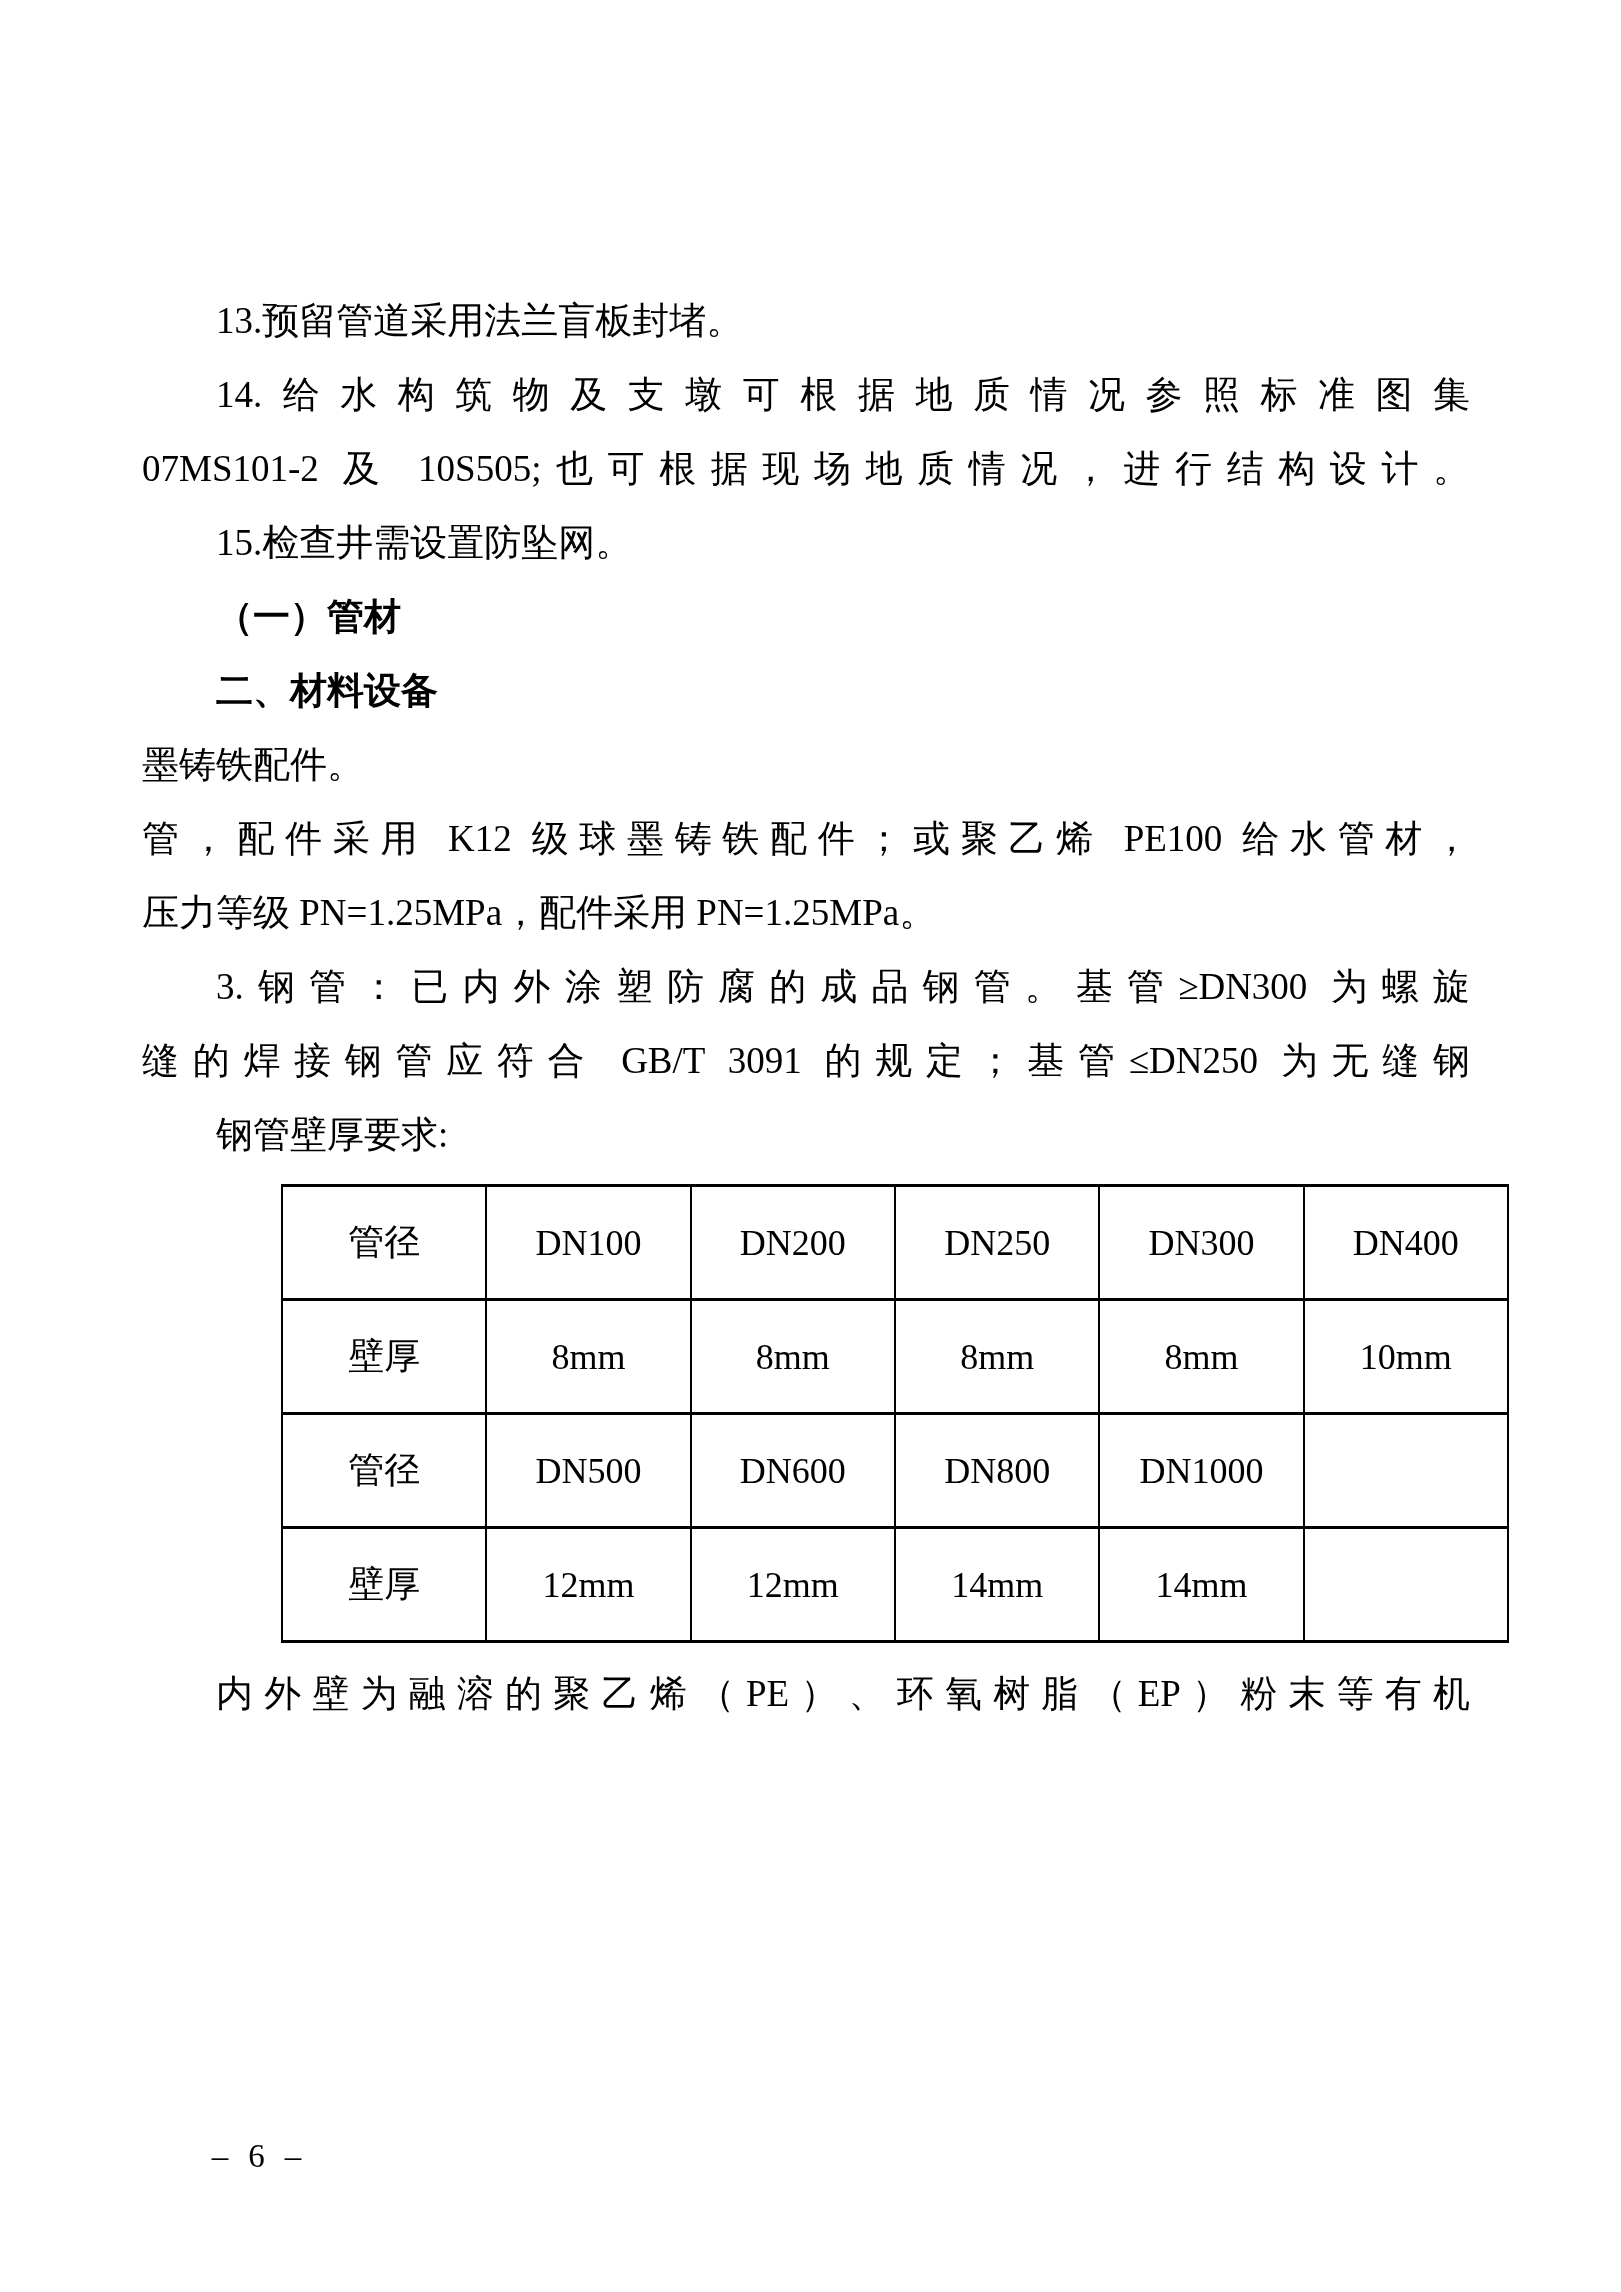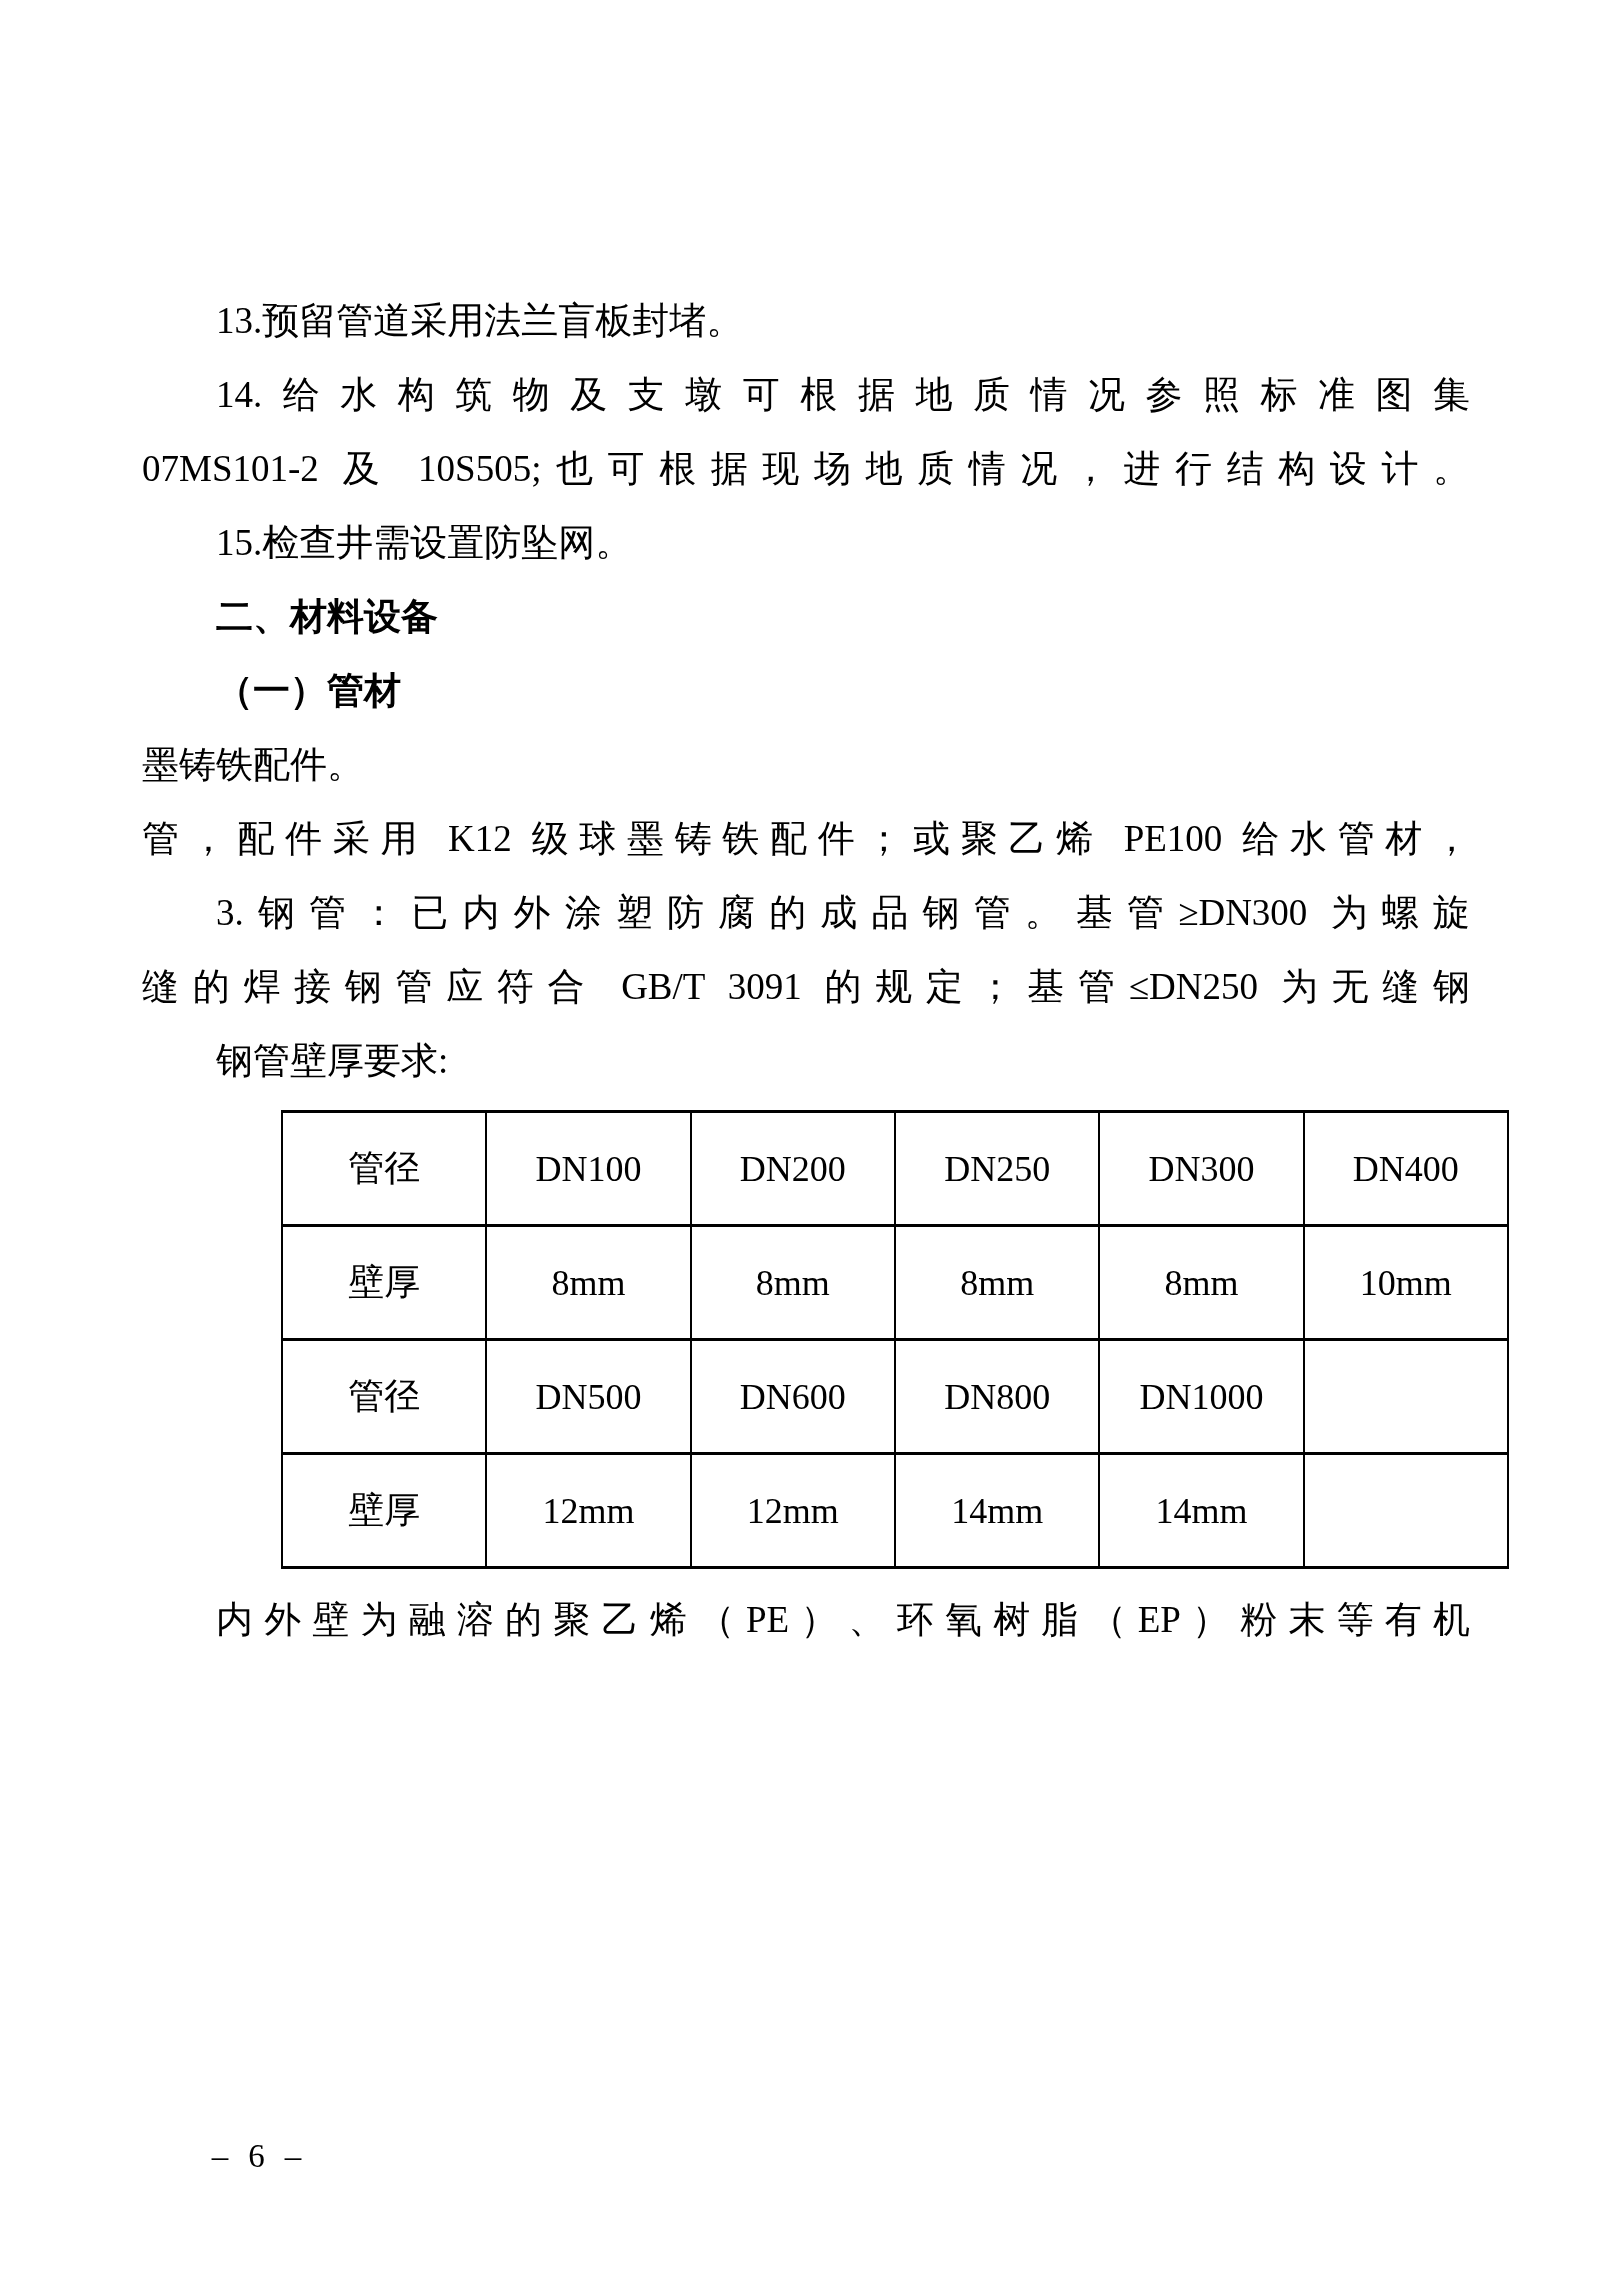--- a/index.html
+++ b/index.html
@@ -59,24 +59,25 @@
 </head>
 <body>
 
 <div class="page">
   <div class="content">
 
     <div class="line ind">13.预留管道采用法兰盲板封堵。</div>
     <div class="line ind jst">14.给水构筑物及支墩可根据地质情况参照标准图集</div>
     <div class="line jst">07MS101-2 及 10S505;也可根据现场地质情况，进行结构设计。</div>
     <div class="line ind">15.检查井需设置防坠网。</div>
+    <div class="line ind bold">（一）管材</div>
     <div class="line ind bold">二、材料设备</div>
-    <div class="line ind bold">（一）管材</div>
     <div class="line">墨铸铁配件。</div>
     <div class="line jst">管，配件采用 K12 级球墨铸铁配件；或聚乙烯 PE100 给水管材，</div>
+    <div class="line">压力等级 PN=1.25MPa，配件采用 PN=1.25MPa。</div>
     <div class="line ind jst">3.钢管：已内外涂塑防腐的成品钢管。基管≥DN300 为螺旋</div>
     <div class="line jst">缝的焊接钢管应符合 GB/T 3091 的规定；基管≤DN250 为无缝钢</div>
     <div class="line ind">钢管壁厚要求:</div>
 
     <table class="wt-table">
       <tbody>
         <tr>
           <td>管径</td>
           <td>DN100</td>
           <td>DN200</td>

